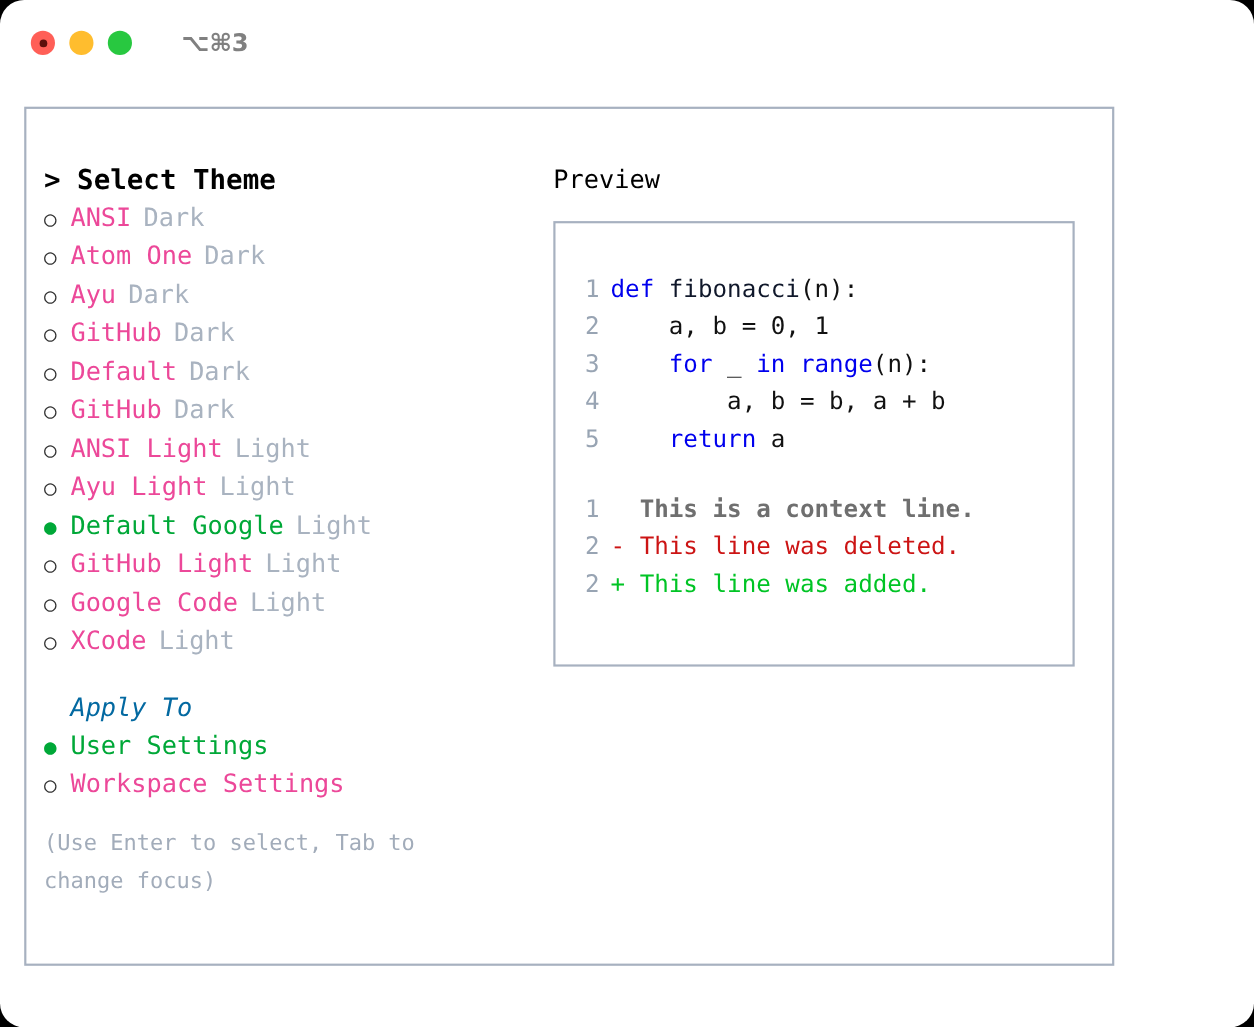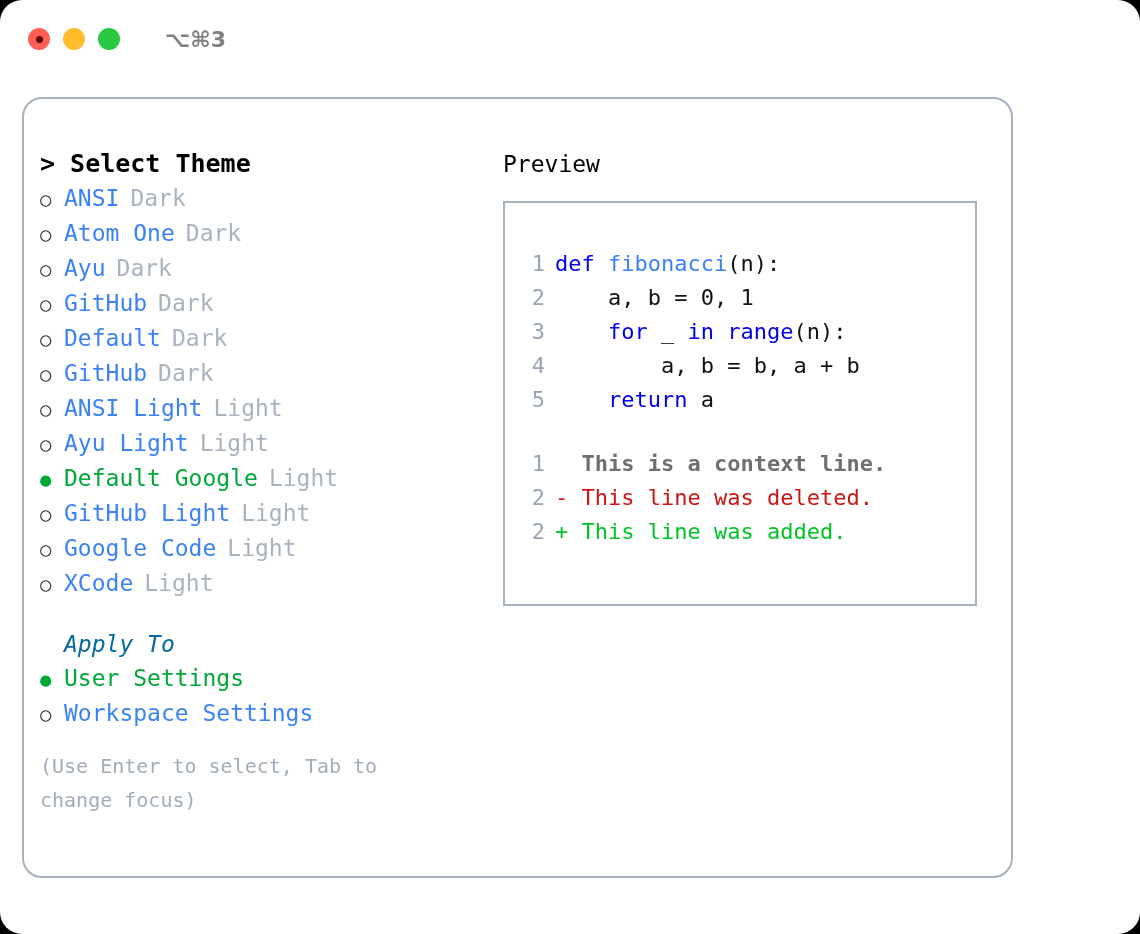--- a/index.html
+++ b/index.html
@@ -68,21 +68,21 @@
   }
 
   
   .card {
     position: absolute;
     left: 22px;
     top: 97px;
     width: 991px;
     height: 781px;
     border: 2px solid #a7b1c0;
-    border-radius: 20px;
+    border-radius: 0;
     box-sizing: border-box;
     background: #ffffff;
   }
 
   .columns {
     position: absolute;
     left: 0; top: 0;
     width: 100%;
     height: 100%;
   }
@@ -110,21 +110,21 @@
   }
   .bullet {
     width: 24px;
     flex: 0 0 24px;
     font-size: 19px;
     color: #333333;
     display: inline-block;
   }
   .row.selected .bullet { color: #00a838; }
   .label {
-    color: #3b82f6;
+    color: #ec4899;
   }
   .row.selected .label { color: #00a838; }
   .badge {
     color: #a9b3c0;
     margin-left: 11px;
   }
   .section-head {
     font-size: 23px;
     color: #0369a1;
     line-height: 34px;
@@ -171,21 +171,21 @@
     white-space: pre;
   }
   .lnum {
     width: 26px;
     flex: 0 0 26px;
     text-align: right;
     color: #98a4b3;
     margin-right: 10px;
   }
   .tok-kw   { color: #0000ee; }
-  .tok-fn   { color: #3b82f6; }
+  .tok-fn   { color: #0f172a; }
   .tok-plain{ color: #111111; }
   .tok-ctx  { color: #6f6f6f; font-weight: bold; }
   .tok-del  { color: #cc1414; }
   .tok-add  { color: #00c425; }
   .code-gap { height: 30px; }
 </style>
 </head>
 <body>
 
 <div id="page">

